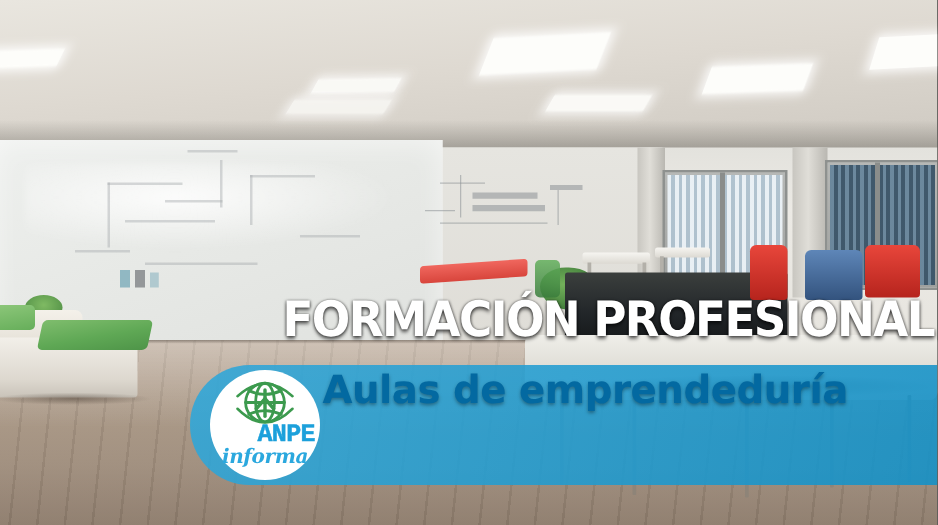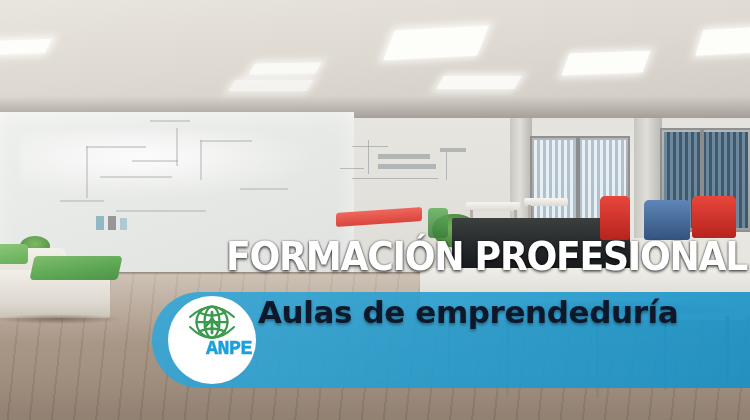--- a/index.html
+++ b/index.html
@@ -210,21 +210,21 @@
   .bluebar-tint {
     position:absolute; left:152px; top:292px; width:598px; height:96px;
     border-radius:48px 0 0 48px;
     background:linear-gradient(120deg, rgba(255,255,255,.10), rgba(0,60,100,.10));
     pointer-events:none;
   }
 
   .subhead {
     position:absolute; left:258px; top:294px;
     font-size:31px; line-height:36px;
-    font-weight:bold; color:#0f172a;
+    font-weight:bold; color:#0369a1;
     font-family:"DejaVu Sans", sans-serif;
     letter-spacing:-.4px;
     text-shadow:0 2px 3px rgba(0,0,0,.35);
     white-space:nowrap;
   }
 
   .kicker {
     position:absolute; right:18px; top:348px;
     font-size:21px; line-height:24px;
     font-weight:bold; color:#ffffff;
@@ -374,16 +374,17 @@
           <path d="M6 30 Q28 10 50 10 Q72 10 94 30" stroke-width="4"></path>
           <path d="M6 50 Q28 72 50 72 Q72 72 94 50" stroke-width="4"></path>
         </g>
         <g stroke="#3C9A4E" stroke-width="5.5" stroke-linecap="round" fill="none">
           <path d="M50 20 V62"></path>
           <path d="M50 34 L36 50"></path>
           <path d="M50 34 L64 50"></path>
         </g>
       </svg>
       <div class="logo-anpe">ANPE</div>
+      <div class="logo-informa">informa</div>
     </div>
   </div>
 
 </div>
 
 </body></html>

